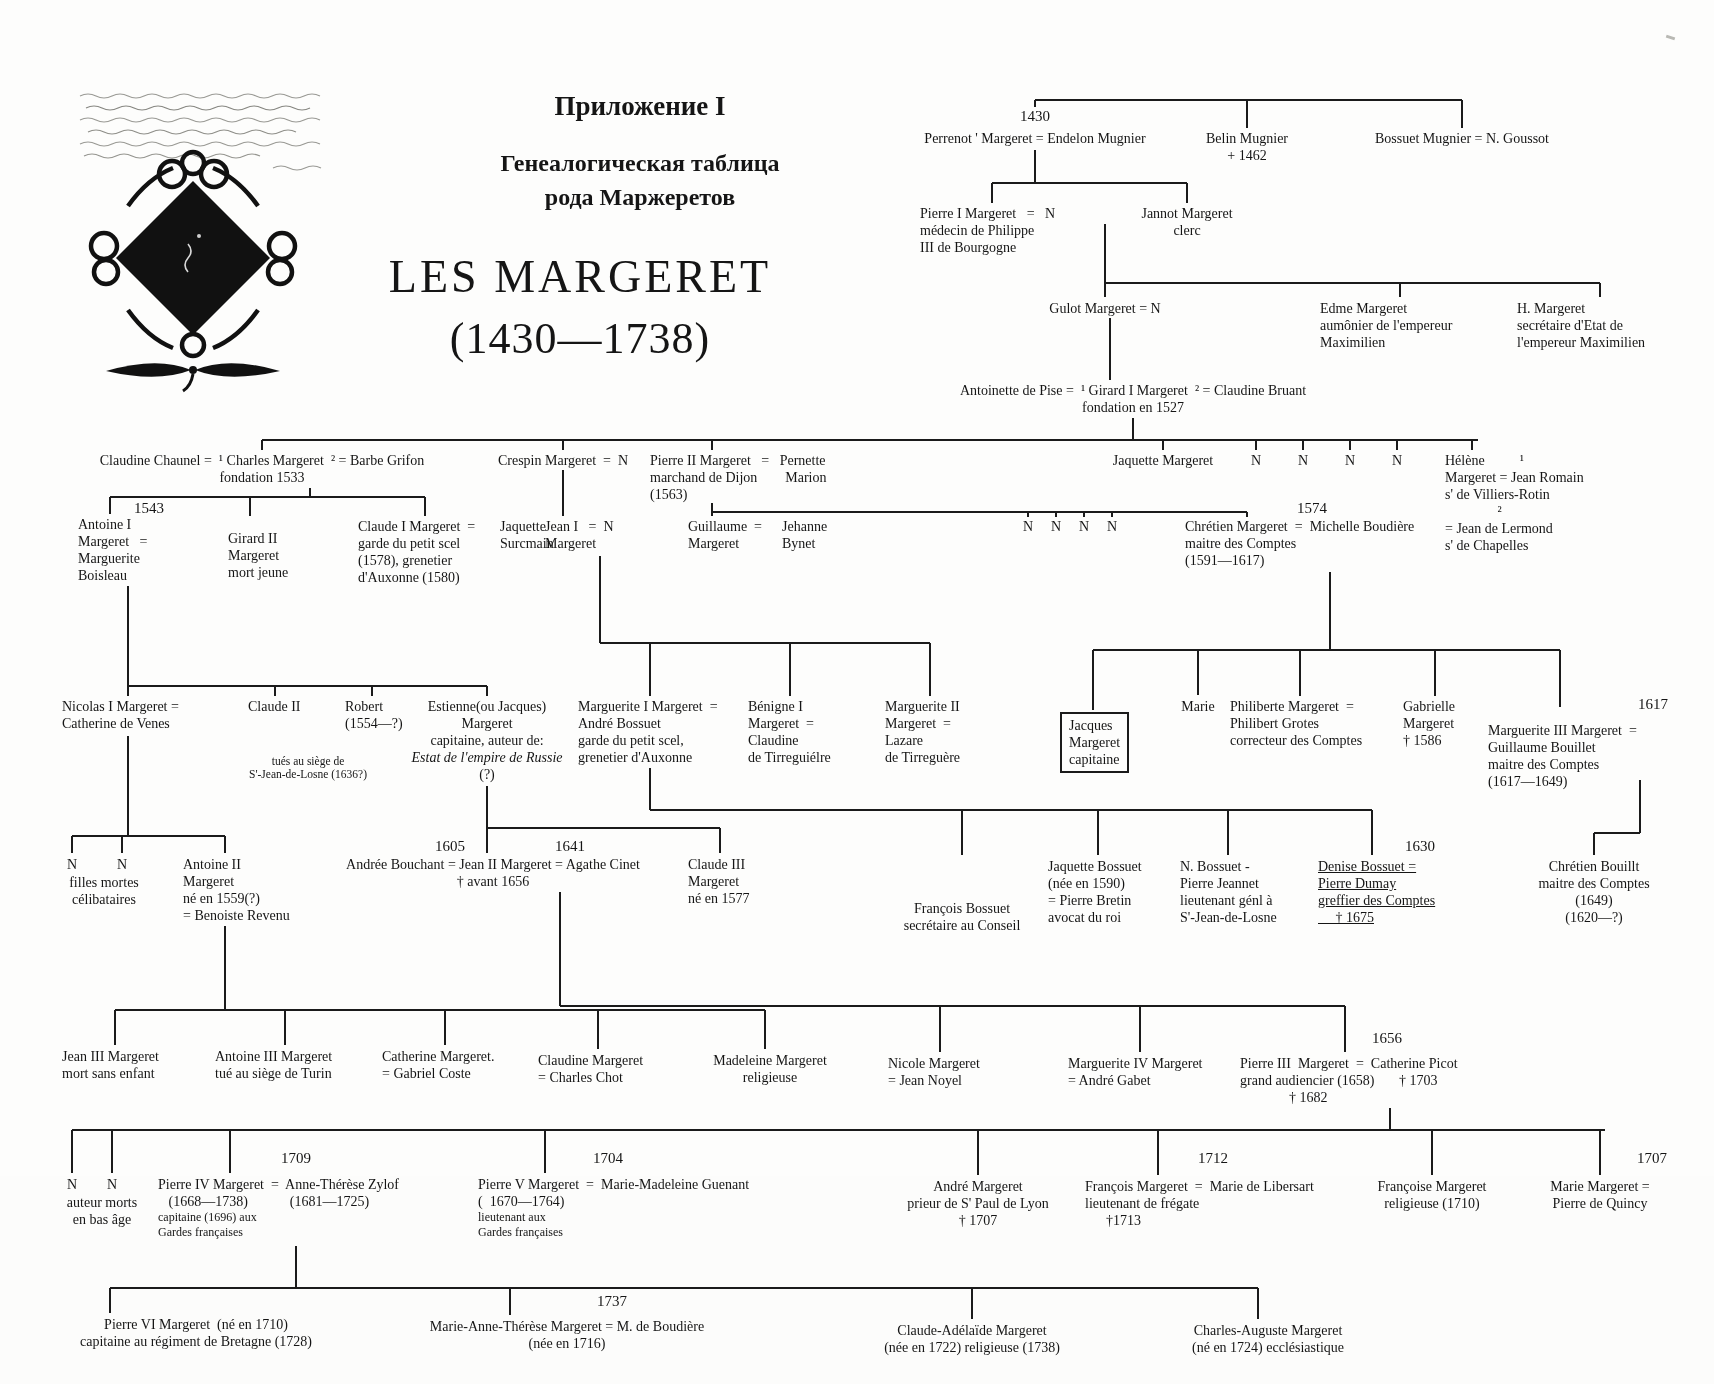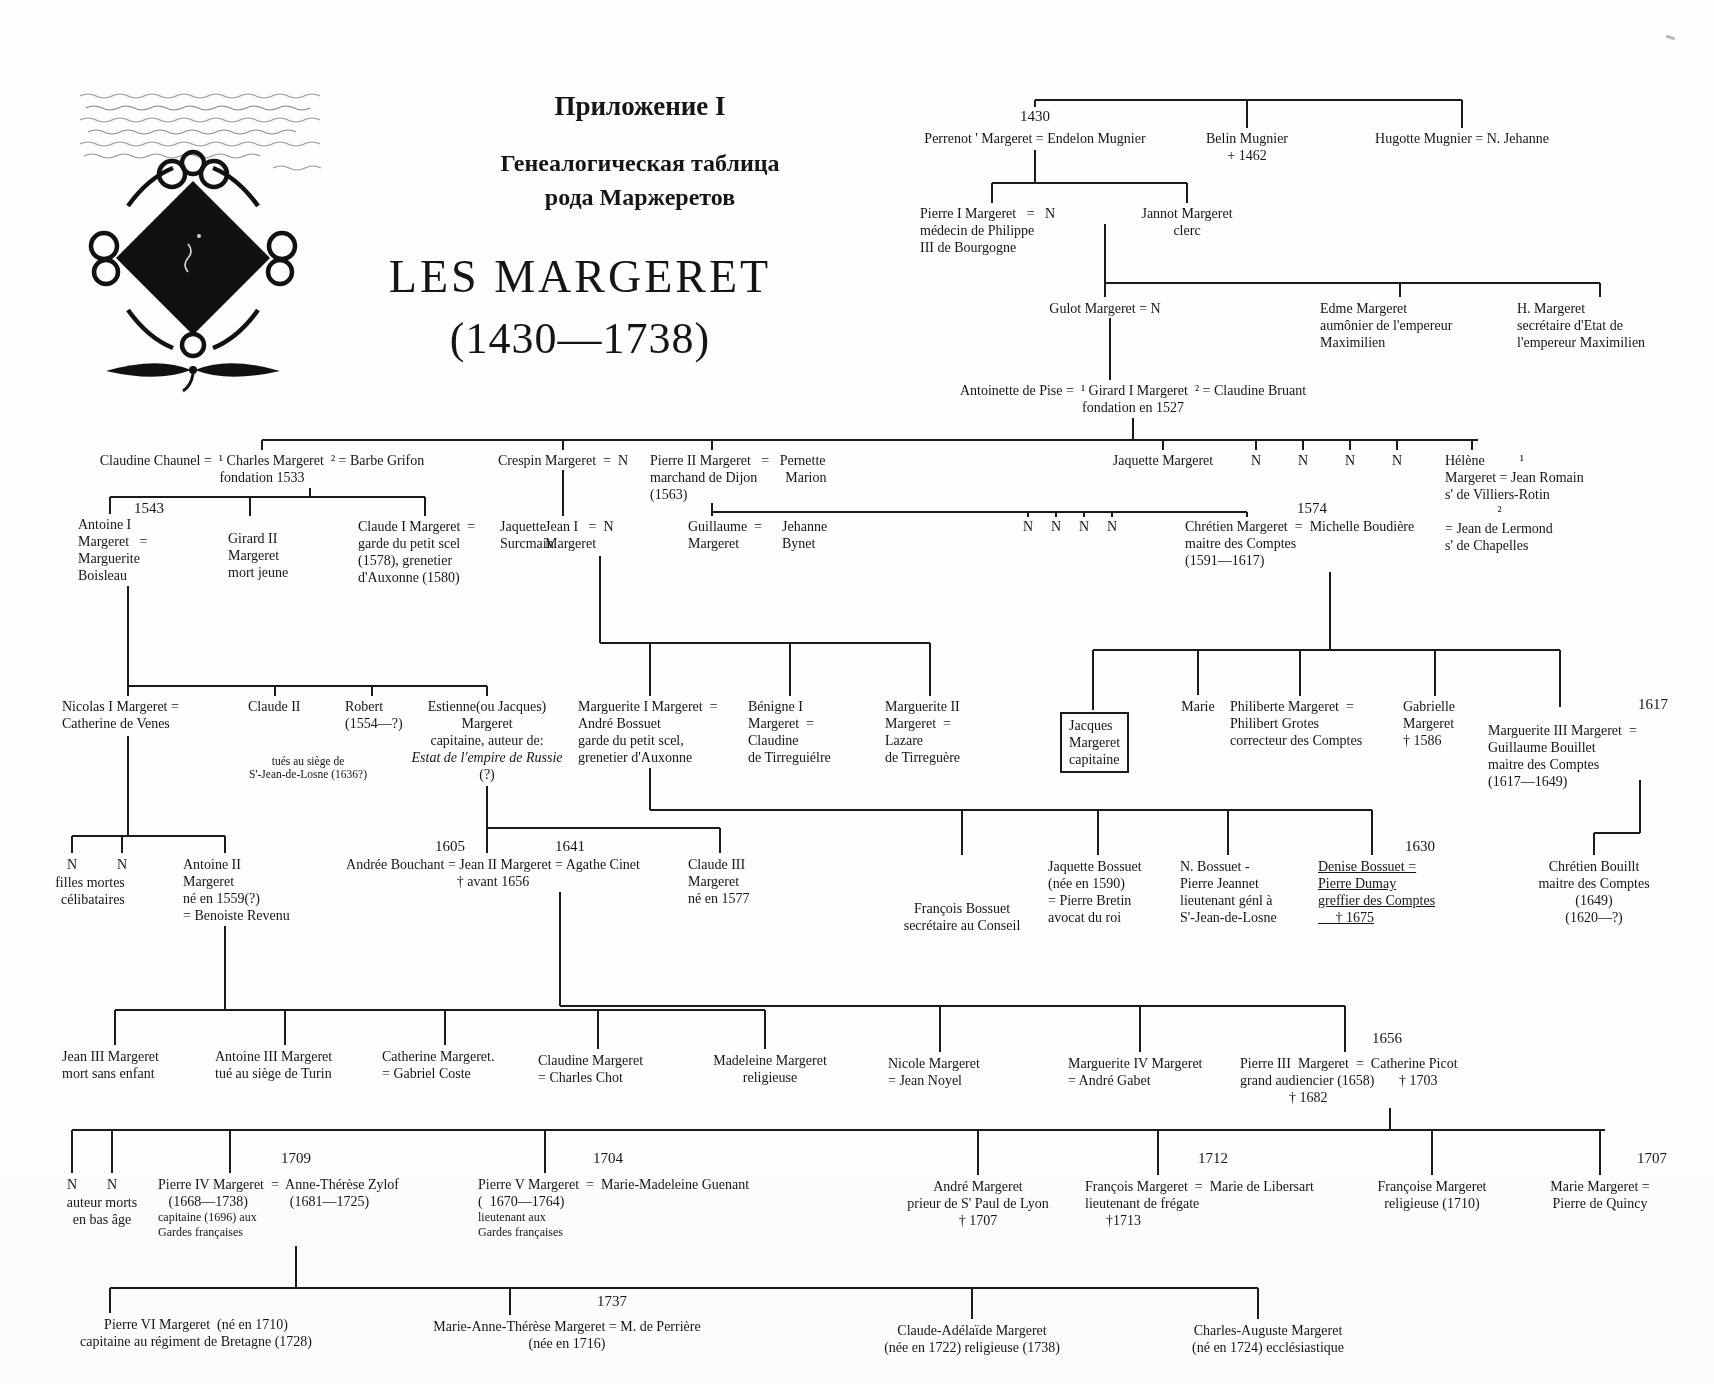--- a/index.html
+++ b/index.html
@@ -149,21 +149,21 @@
         <div class="ln">1430</div>
       </div>
       <div class="node c" style="left: 1035px; top: 130px;">
         <div class="ln">Perrenot ' Margeret = Endelon Mugnier</div>
       </div>
       <div class="node c" style="left: 1247px; top: 130px;">
         <div class="ln">Belin Mugnier</div>
         <div class="ln">+ 1462</div>
       </div>
       <div class="node c" style="left: 1462px; top: 130px;">
-        <div class="ln">Hugotte Mugnier = N. Jehanne</div>
+        <div class="ln">Bossuet Mugnier = N. Goussot</div>
       </div>
       <div class="node" style="left: 920px; top: 205px;">
         <div class="ln">Pierre I Margeret   =   N</div>
         <div class="ln">médecin de Philippe</div>
         <div class="ln">III de Bourgogne</div>
       </div>
       <div class="node c" style="left: 1187px; top: 205px;">
         <div class="ln">Jannot Margeret</div>
         <div class="ln">clerc</div>
       </div>
@@ -341,21 +341,21 @@
         <div class="ln">Guillaume Bouillet</div>
         <div class="ln">maitre des Comptes</div>
         <div class="ln">(1617—1649)</div>
       </div>
       <div class="node c" style="left: 72px; top: 856px;">
         <div class="ln">N</div>
       </div>
       <div class="node c" style="left: 122px; top: 856px;">
         <div class="ln">N</div>
       </div>
-      <div class="node c" style="left: 90px; top: 874px; text-align: right;">
+      <div class="node c" style="left: 104px; top: 874px;">
         <div class="ln">filles mortes</div>
         <div class="ln">célibataires</div>
       </div>
       <div class="node" style="left: 183px; top: 856px;">
         <div class="ln">Antoine II</div>
         <div class="ln">Margeret</div>
         <div class="ln">né en 1559(?)</div>
         <div class="ln">= Benoiste Revenu</div>
       </div>
       <div class="node yr c" style="left: 450px; top: 838px;">
@@ -493,21 +493,21 @@
         <div class="ln">Pierre de Quincy</div>
       </div>
       <div class="node c" style="left: 196px; top: 1316px;">
         <div class="ln">Pierre VI Margeret  (né en 1710)</div>
         <div class="ln">capitaine au régiment de Bretagne (1728)</div>
       </div>
       <div class="node yr c" style="left: 612px; top: 1293px;">
         <div class="ln">1737</div>
       </div>
       <div class="node c" style="left: 567px; top: 1318px;">
-        <div class="ln">Marie-Anne-Thérèse Margeret = M. de Perrière</div>
+        <div class="ln">Marie-Anne-Thérèse Margeret = M. de Boudière</div>
         <div class="ln">(née en 1716)</div>
       </div>
       <div class="node c" style="left: 972px; top: 1322px;">
         <div class="ln">Claude-Adélaïde Margeret</div>
         <div class="ln">(née en 1722) religieuse (1738)</div>
       </div>
       <div class="node c" style="left: 1268px; top: 1322px;">
         <div class="ln">Charles-Auguste Margeret</div>
         <div class="ln">(né en 1724) ecclésiastique</div>
       </div>

